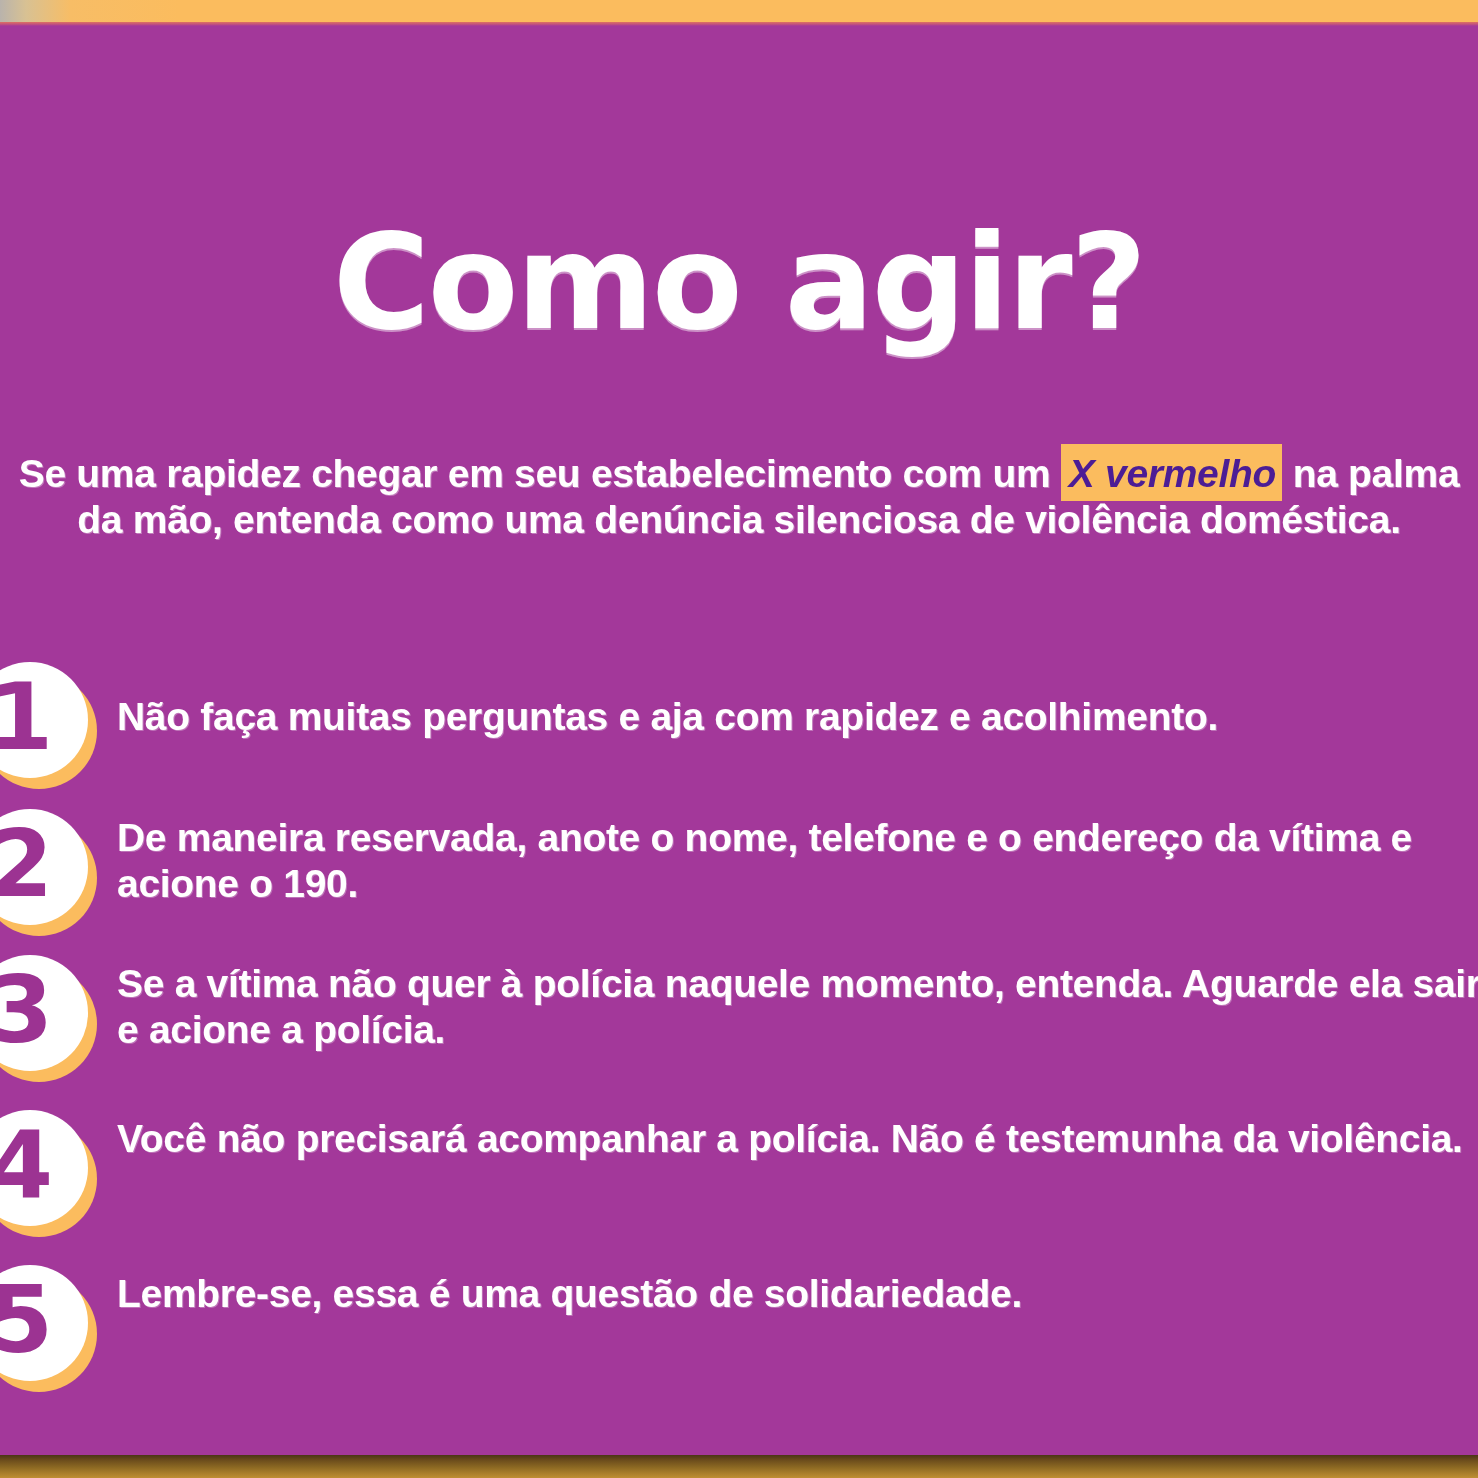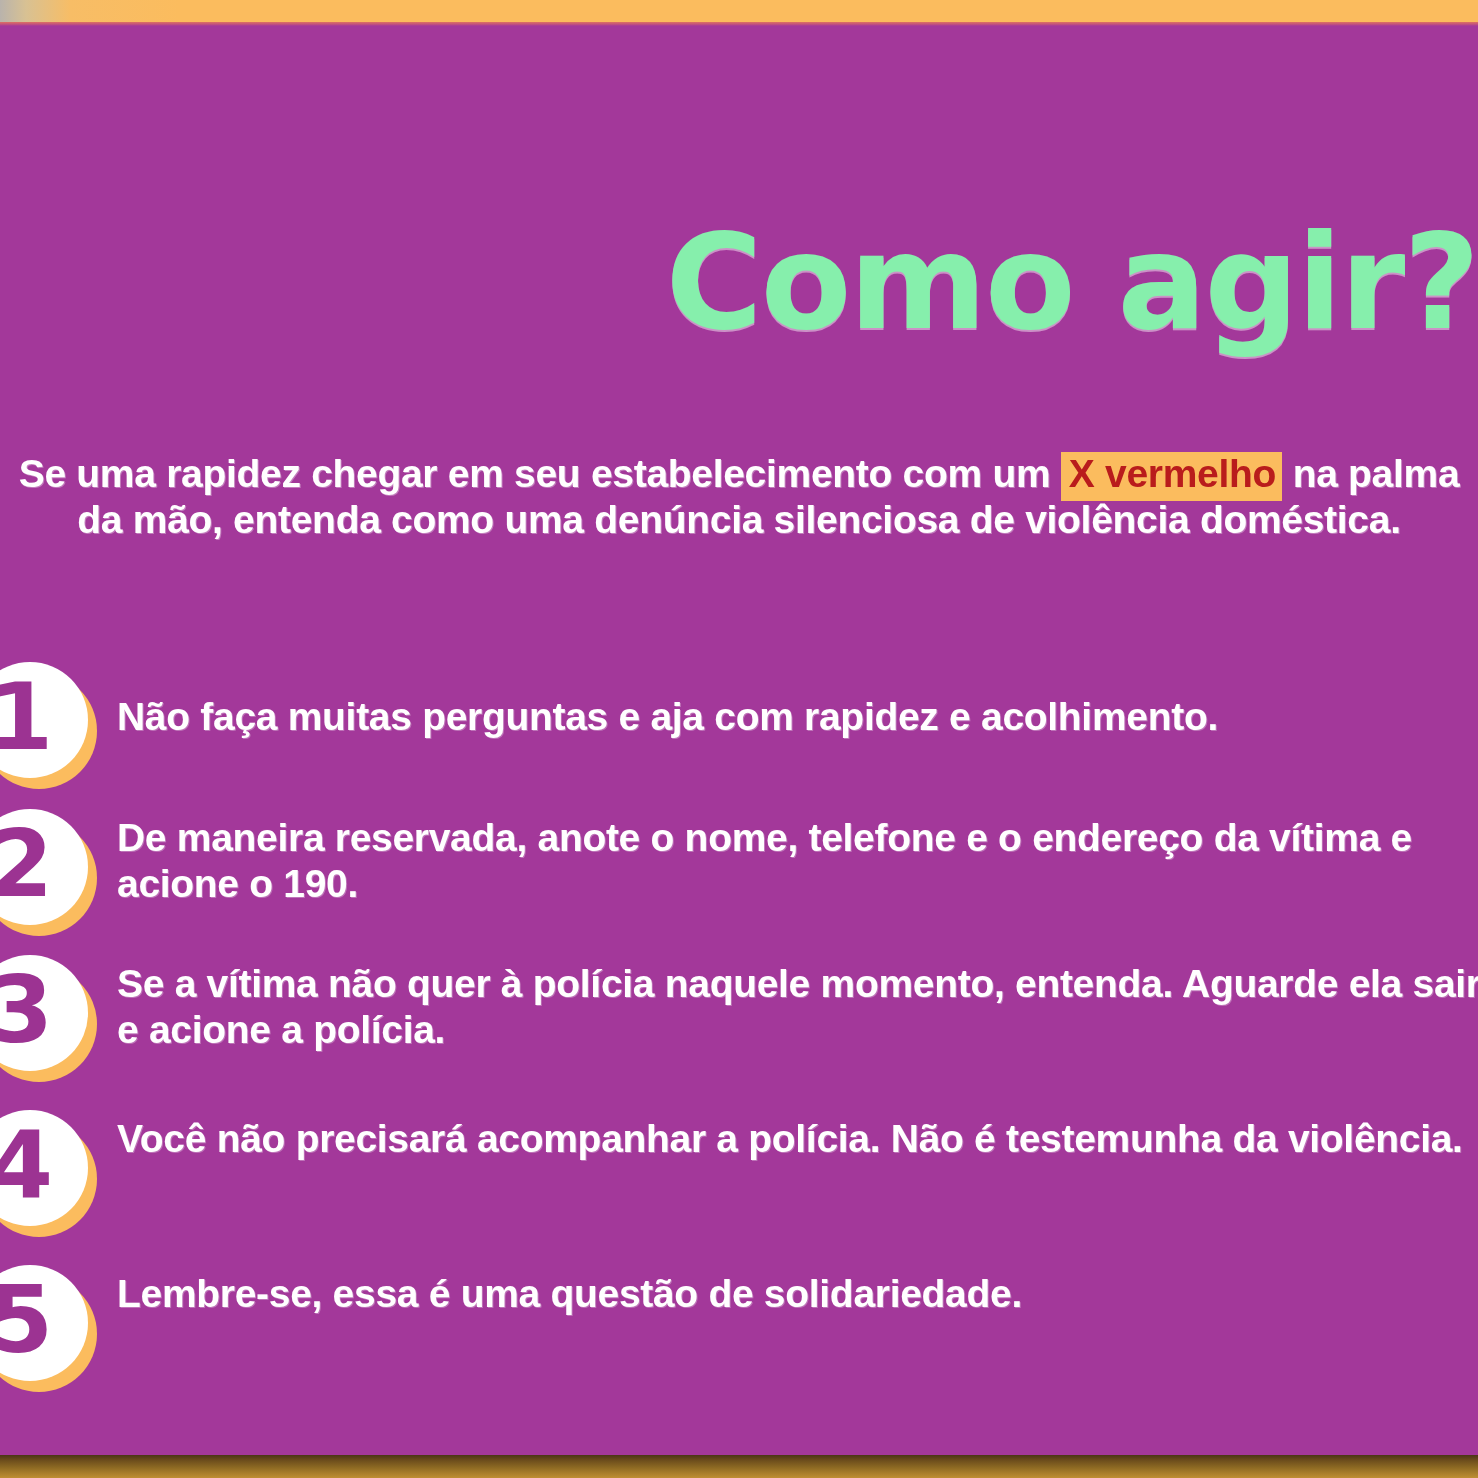--- a/index.html
+++ b/index.html
@@ -49,22 +49,22 @@
     height: 23px;
     background: linear-gradient(180deg, #4b3516 0%, #6b4c1c 22%, #8e6a23 55%, #bf8f33 100%);
   }
 
   
   .title {
     position: absolute;
     top: 128px;
     left: 0;
     width: 1478px;
-    text-align: right;
-    color: #86efac;
+    text-align: center;
+    color: #ffffff;
     font-size: 132px;
     line-height: 1.0;
     font-weight: 700;
     letter-spacing: -2px;
     font-family: "DejaVu Sans", sans-serif;
     text-shadow: 0 2px 0 rgba(255,255,255,.45);
   }
 
   
   .intro {
@@ -76,24 +76,25 @@
     color: #ffffff;
     font-size: 39px;
     line-height: 1.17;
     font-weight: 700;
     letter-spacing: -0.3px;
     font-family: "Liberation Sans", sans-serif;
     text-shadow: 1px 1px 0 rgba(255,255,255,.35);
   }
   .intro .hl {
     background: #FBBC5E;
-    color: #b91c1c;
-    padding: 0 6px 6px 8px;
+    color: #4c1d95;
+    padding: 8px 6px 6px 8px;
     text-shadow: none;
     white-space: nowrap;
+    font-style: italic;
   }
 
   
   .steps {
     position: absolute;
     top: 648px;
     left: 0;
     width: 1478px;
   }
   .step {

